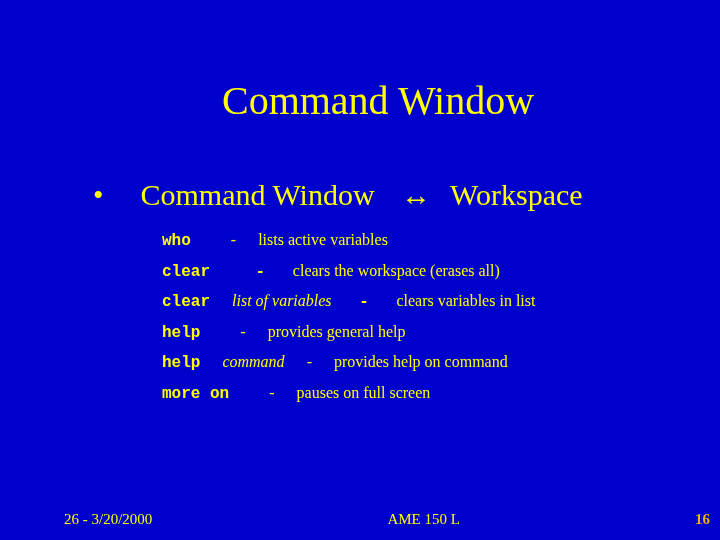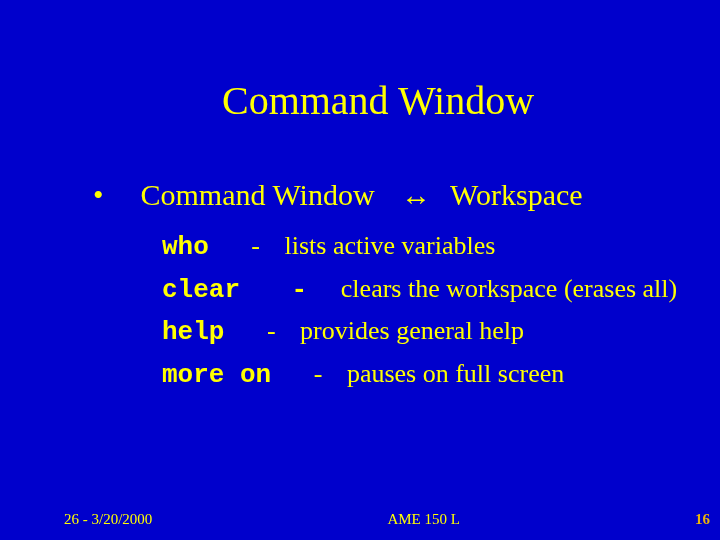--- a/index.html
+++ b/index.html
@@ -31,21 +31,21 @@
   .bullet-dot {
     font-size: 30px;
     line-height: 1;
   }
   .arrow {
     font-family: Arial, sans-serif;
     padding: 0 1px;
   }
   .list {
     padding-left: 60px;
-    font-size: 26px;
+    font-size: 16px;
     line-height: 1.22;
   }
   .row { white-space: nowrap; }
   .mono { font-family: "Courier New", Courier, monospace; font-weight: bold; }
   .ital { font-style: italic; }
   .footer {
     position: absolute;
     bottom: 12px;
     left: 0;
     width: 100%;
@@ -70,21 +70,27 @@
   </div>
 
   <div class="list">
     <div class="row">
       <span class="mono">who</span><span class="ital"></span><span>  - </span><span>lists active variables</span>
     </div>
     <div class="row">
       <span class="mono">clear</span><span class="ital"></span><span class="mono"> - </span><span>clears the workspace (erases all)</span>
     </div>
     <div class="row">
+      <span class="mono">clear</span><span class="ital"> list of variables</span><span class="mono"> - </span><span>clears variables in list</span>
+    </div>
+    <div class="row">
       <span class="mono">help</span><span class="ital"></span><span> - </span><span>provides general help</span>
+    </div>
+    <div class="row">
+      <span class="mono">help</span><span class="ital"> command</span><span> - </span><span>provides help on command</span>
     </div>
     <div class="row">
       <span class="mono">more on</span><span class="ital"></span><span>  - </span><span>pauses on full screen</span>
     </div>
   </div>
 </div>
 
 <div class="footer">
   <span>26 - 3/20/2000</span>
   <span>AME 150 L</span>

